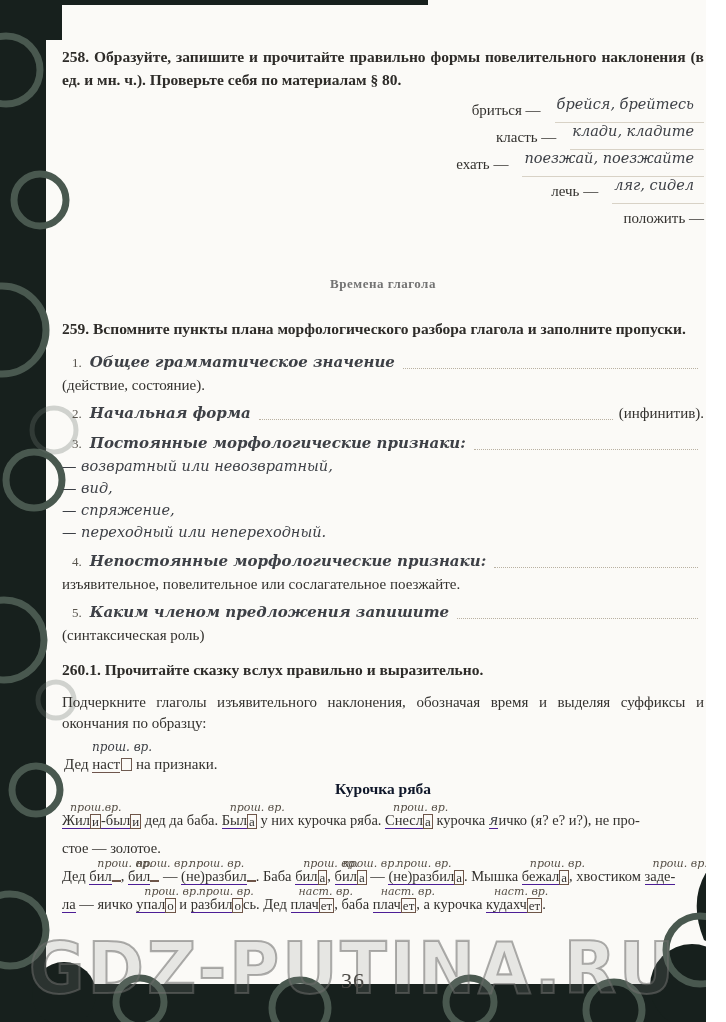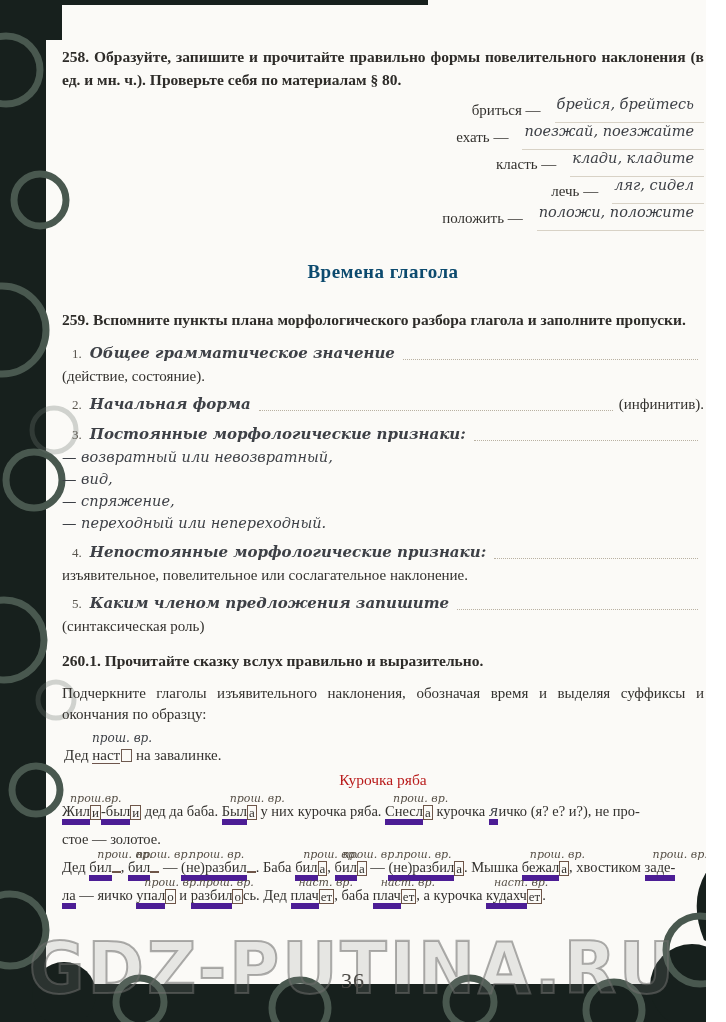--- a/index.html
+++ b/index.html
@@ -27,52 +27,52 @@
   
   .list258 { margin:4px 0 20px 20px; }
   .row258 { height:27px; display:flex; align-items:baseline;justify-content:flex-end; }
   .row258 .word { font-size:15px; }
   .row258 .answer {
     margin-left:14px; position:relative; top:-6px; font-size:14.5px;
     border-bottom:1px solid #d8d2c6; padding:0 10px 10px 2px; font-weight:500;
   }
 
   .section-heading {
-    text-align:center; font-size:19px; font-weight:bold; color:#0c4a6e;
-    margin:24px 0 26px 0; letter-spacing:0.5px;
+    text-align:center; font-size:13px; font-weight:bold; color:#737373;
+    margin:39px 0 26px 0; letter-spacing:0.5px;
   }
 
   
   .items259 { margin:2px 0 14px 0; }
   .item259 { margin-bottom:7px; }
   .item-head { display:flex; align-items:baseline; line-height:22px; }
   .item-head .num { font-size:13px; color:#5a564f; margin:0 8px 0 10px; flex:0 0 auto; }
   .item-head .head-hand { font-size:15px; font-weight:600; flex:0 0 auto; }
   .fill { flex:1 1 auto; border-bottom:1px dotted #b9b1a2; align-self:flex-end; margin:0 6px 5px 8px; min-width:10px; }
   .item-head .right { font-size:15px; flex:0 0 auto; }
   .subline { line-height:22px; font-size:14.5px; }
   .below { line-height:20px; font-size:15px; margin-top:1px; }
 
   
   .example { margin:2px 0 6px 2px; }
   .example-label { font-size:12px; margin-left:28px; line-height:13px; }
   .example-line { font-size:15px; line-height:20px; }
   .u-solid { border-bottom:1px solid #6e554c; }
   .empty-box { display:inline-block; width:11px; height:13px; border:1px solid #6e5a50; vertical-align:-2px; margin-left:1px; }
 
-  .story-title { text-align:center; font-size:15.5px; font-weight:normal; margin:6px 0 8px 0; color:#b91c1c; }
+  .story-title { text-align:center; font-size:15.5px; font-weight:bold; margin:6px 0 8px 0; color:#0f172a; }
   .story { font-size:14.5px; }
   .story-line { line-height:28px; white-space:normal; }
   .tok { position:relative; }
   .tok.hand { font-family:"DejaVu Serif", serif; font-style:italic; color:#3d4046; }
   .time-label {
     position:absolute; top:-10px; left:8px; font-size:11px; line-height:1;
     font-family:"DejaVu Serif", serif; font-style:italic; color:#564f46; white-space:nowrap;
   }
-  .u-text { border-bottom:6px solid #4c1d95; }
+  .u-text { border-bottom:1px solid #4c1d95; }
   .ending-box {
     display:inline-block; min-width:9px; padding:0 1px; border:1px solid #6e5548;
     line-height:13px; font-size:13px; text-align:center; vertical-align:-1px;
   }
 
   .page-number {
     position:absolute; left:0; right:0; bottom:28px; text-align:center;
     font-size:22px; color:#4c4a46; z-index:6; letter-spacing:1px;
   }
   .watermark {
@@ -123,34 +123,33 @@
 
   <div class="content">
 
     <p class="ex-title">258. Образуйте, запишите и прочитайте правильно формы повелительного наклонения (в ед. и мн. ч.). Проверьте себя по материалам § 80.</p>
     <div class="list258">
         <div class="row258">
           <span class="printed word">бриться —</span>
           <span class="hand answer">брейся, брейтесь</span>
         </div>
         <div class="row258">
+          <span class="printed word">класть —</span>
+          <span class="hand answer">клади, кладите</span>
+        </div>
+        <div class="row258">
           <span class="printed word">ехать —</span>
           <span class="hand answer">поезжай, поезжайте</span>
         </div>
         <div class="row258">
-          <span class="printed word">класть —</span>
-          <span class="hand answer">клади, кладите</span>
-        </div>
-        <div class="row258">
           <span class="printed word">лечь —</span>
           <span class="hand answer">ляг, сидел</span>
         </div>
         <div class="row258">
           <span class="printed word">положить —</span>
-          <span class="hand answer">положи, положите</span>
         </div>
       </div>
 
     <h2 class="section-heading">Времена глагола</h2>
 
     <p class="ex-title">259. Вспомните пункты плана морфологического разбора глагола и заполните пропуски.</p>
     <div class="items259">
         <div class="item259">
           <div class="item-head">
             <span class="num printed">1.</span>
@@ -177,38 +176,38 @@
           <div class="hand subline">— вид,</div>
           <div class="hand subline">— спряжение,</div>
           <div class="hand subline">— переходный или непереходный.</div>
         </div>
         <div class="item259">
           <div class="item-head">
             <span class="num printed">4.</span>
             <span class="hand head-hand">Непостоянные морфологические признаки:</span>
             <span class="fill"></span>
           </div>
-          <div class="printed below">изъявительное, повелительное или сослагательное наклонение.</div>
+          <div class="printed below">изъявительное, повелительное или сослагательное поезжайте.</div>
         </div>
         <div class="item259">
           <div class="item-head">
             <span class="num printed">5.</span>
             <span class="hand head-hand">Каким членом предложения запишите</span>
             <span class="fill"></span>
           </div>
           <div class="printed below">(синтаксическая роль)</div>
         </div>
       </div>
 
     <p class="ex-title" style="margin-top:10px">260.1. Прочитайте сказку вслух правильно и выразительно.</p>
     <p class="para">Подчеркните глаголы изъявительного наклонения, обозначая время и выделяя суффиксы и окончания по образцу:</p>
 
     <div class="example">
       <div class="hand example-label">прош. вр.</div>
-      <div class="example-line"><span class="printed">Дед </span><span class="printed u-solid">наст</span><span class="empty-box"></span><span class="printed"> на завалинке.</span></div>
+      <div class="example-line"><span class="printed">Дед </span><span class="printed u-solid">наст</span><span class="empty-box"></span><span class="printed"> на признаки.</span></div>
     </div>
 
 
     <h3 class="story-title">Курочка ряба</h3>
     <div class="story">
         <div class="story-line"><span class="tok printed"><span class="time-label">прош.вр.</span><span class="wtxt u-text">Жил</span><span class="ending-box">и</span></span><span class="tok printed"><span class="wtxt u-text">-был</span><span class="ending-box">и</span></span><span class="tok printed"><span class="wtxt"> дед да баба. </span></span><span class="tok printed"><span class="time-label">прош. вр.</span><span class="wtxt u-text">Был</span><span class="ending-box">а</span></span><span class="tok printed"><span class="wtxt"> у них курочка ряба. </span></span><span class="tok printed"><span class="time-label">прош. вр.</span><span class="wtxt u-text">Снесл</span><span class="ending-box">а</span></span><span class="tok printed"><span class="wtxt"> курочка </span></span><span class="tok hand"><span class="wtxt u-text">я</span></span><span class="tok printed"><span class="wtxt">ичко (я? е? и?), не про-</span></span></div>
         <div class="story-line"><span class="tok printed"><span class="wtxt">стое — золотое.</span></span></div>
         <div class="story-line"><span class="tok printed"><span class="wtxt">Дед </span></span><span class="tok printed"><span class="time-label">прош. вр.</span><span class="wtxt u-text">бил</span><span class="ending-box"></span></span><span class="tok printed"><span class="wtxt">, </span></span><span class="tok printed"><span class="time-label">прош. вр.</span><span class="wtxt u-text">бил</span><span class="ending-box"></span></span><span class="tok printed"><span class="wtxt"> — </span></span><span class="tok printed"><span class="time-label">прош. вр.</span><span class="wtxt u-text">(не)разбил</span><span class="ending-box"></span></span><span class="tok printed"><span class="wtxt">. Баба </span></span><span class="tok printed"><span class="time-label">прош. вр.</span><span class="wtxt u-text">бил</span><span class="ending-box">а</span></span><span class="tok printed"><span class="wtxt">, </span></span><span class="tok printed"><span class="time-label">прош. вр.</span><span class="wtxt u-text">бил</span><span class="ending-box">а</span></span><span class="tok printed"><span class="wtxt"> — </span></span><span class="tok printed"><span class="time-label">прош. вр.</span><span class="wtxt u-text">(не)разбил</span><span class="ending-box">а</span></span><span class="tok printed"><span class="wtxt">. Мышка </span></span><span class="tok printed"><span class="time-label">прош. вр.</span><span class="wtxt u-text">бежал</span><span class="ending-box">а</span></span><span class="tok printed"><span class="wtxt">, хвостиком </span></span><span class="tok printed"><span class="time-label">прош. вр.</span><span class="wtxt u-text">заде-</span></span></div>
         <div class="story-line"><span class="tok printed"><span class="wtxt u-text">ла</span></span><span class="tok printed"><span class="wtxt"> — яичко </span></span><span class="tok printed"><span class="time-label">прош. вр.</span><span class="wtxt u-text">упал</span><span class="ending-box">о</span></span><span class="tok printed"><span class="wtxt"> и </span></span><span class="tok printed"><span class="time-label">прош. вр.</span><span class="wtxt u-text">разбил</span><span class="ending-box">о</span></span><span class="tok printed"><span class="wtxt">сь. Дед </span></span><span class="tok printed"><span class="time-label">наст. вр.</span><span class="wtxt u-text">плач</span><span class="ending-box">ет</span></span><span class="tok printed"><span class="wtxt">, баба </span></span><span class="tok printed"><span class="time-label">наст. вр.</span><span class="wtxt u-text">плач</span><span class="ending-box">ет</span></span><span class="tok printed"><span class="wtxt">, а курочка </span></span><span class="tok printed"><span class="time-label">наст. вр.</span><span class="wtxt u-text">кудахч</span><span class="ending-box">ет</span></span><span class="tok printed"><span class="wtxt">.</span></span></div>
       </div>

